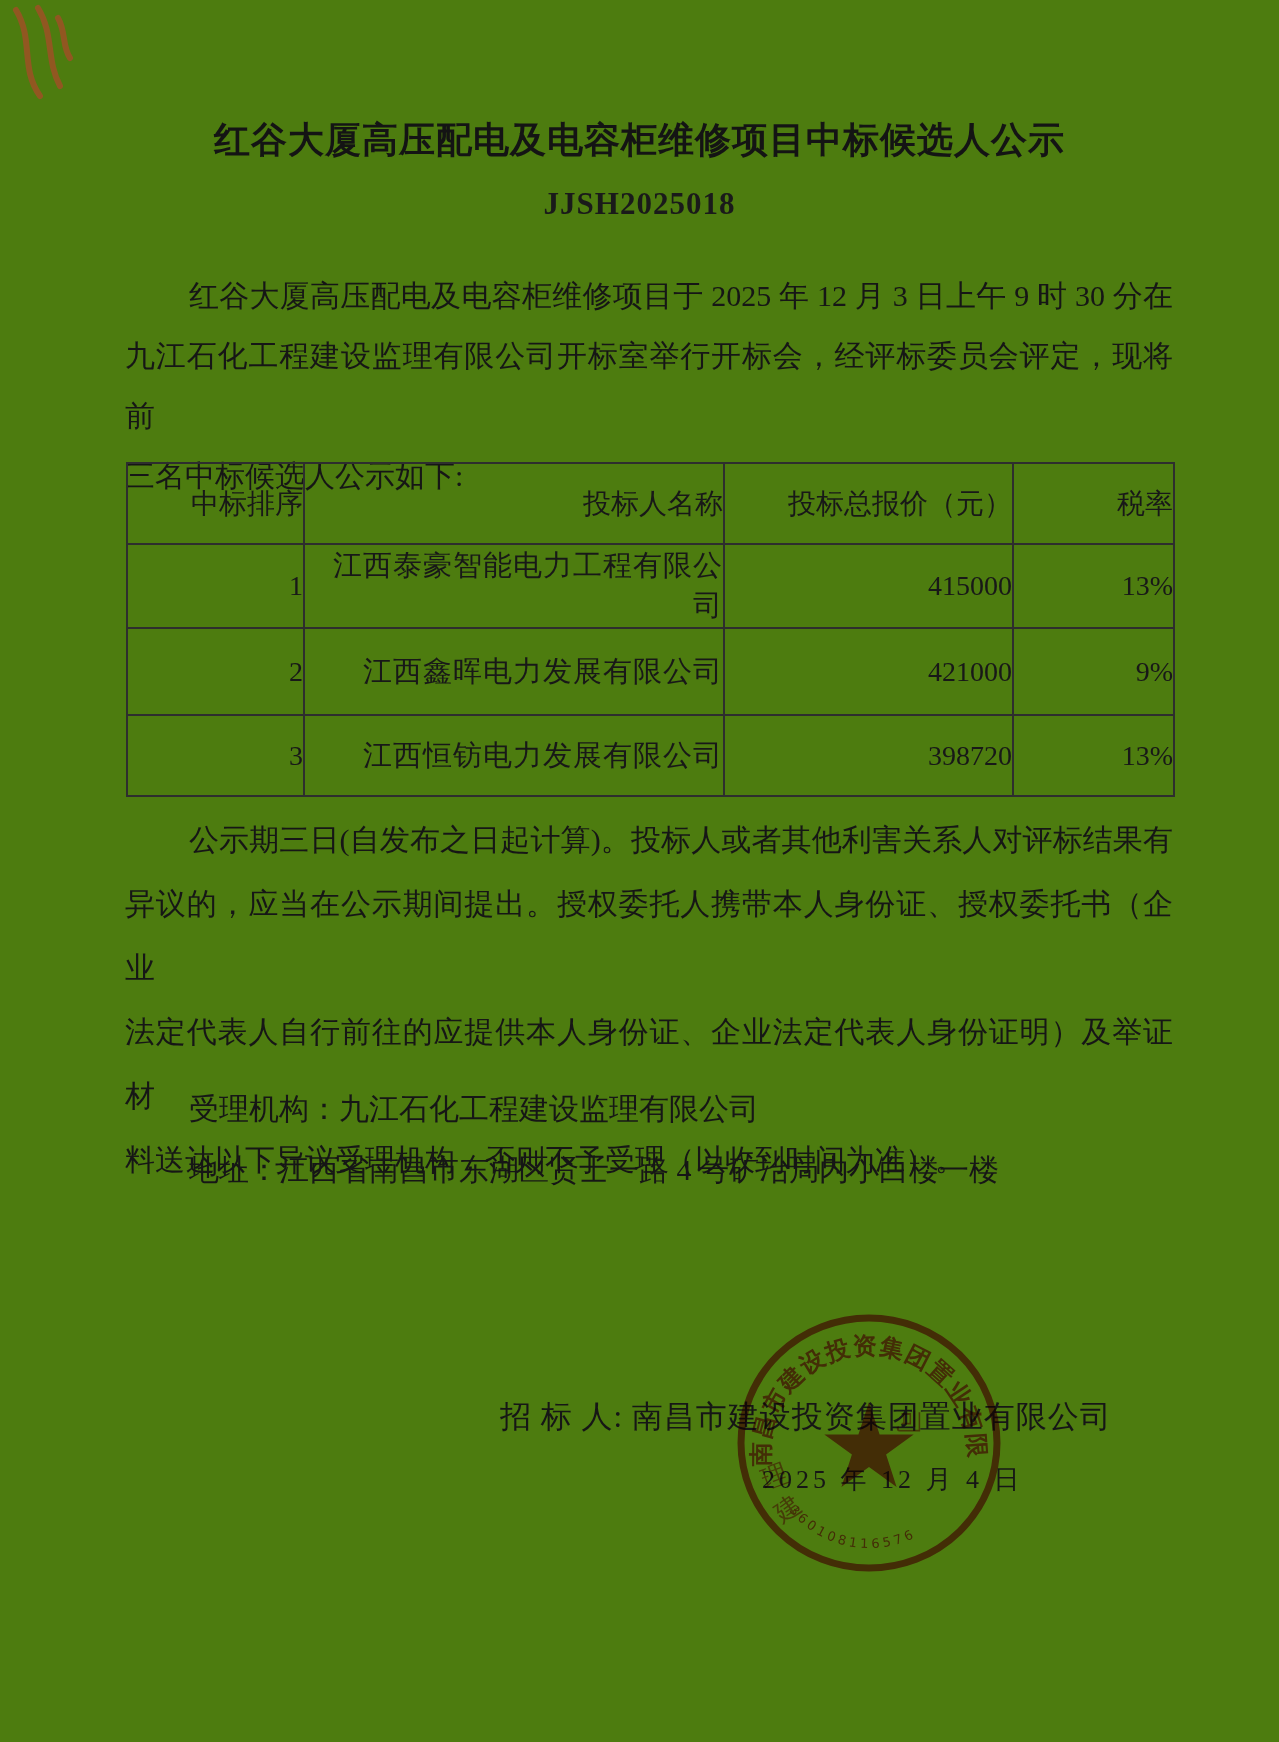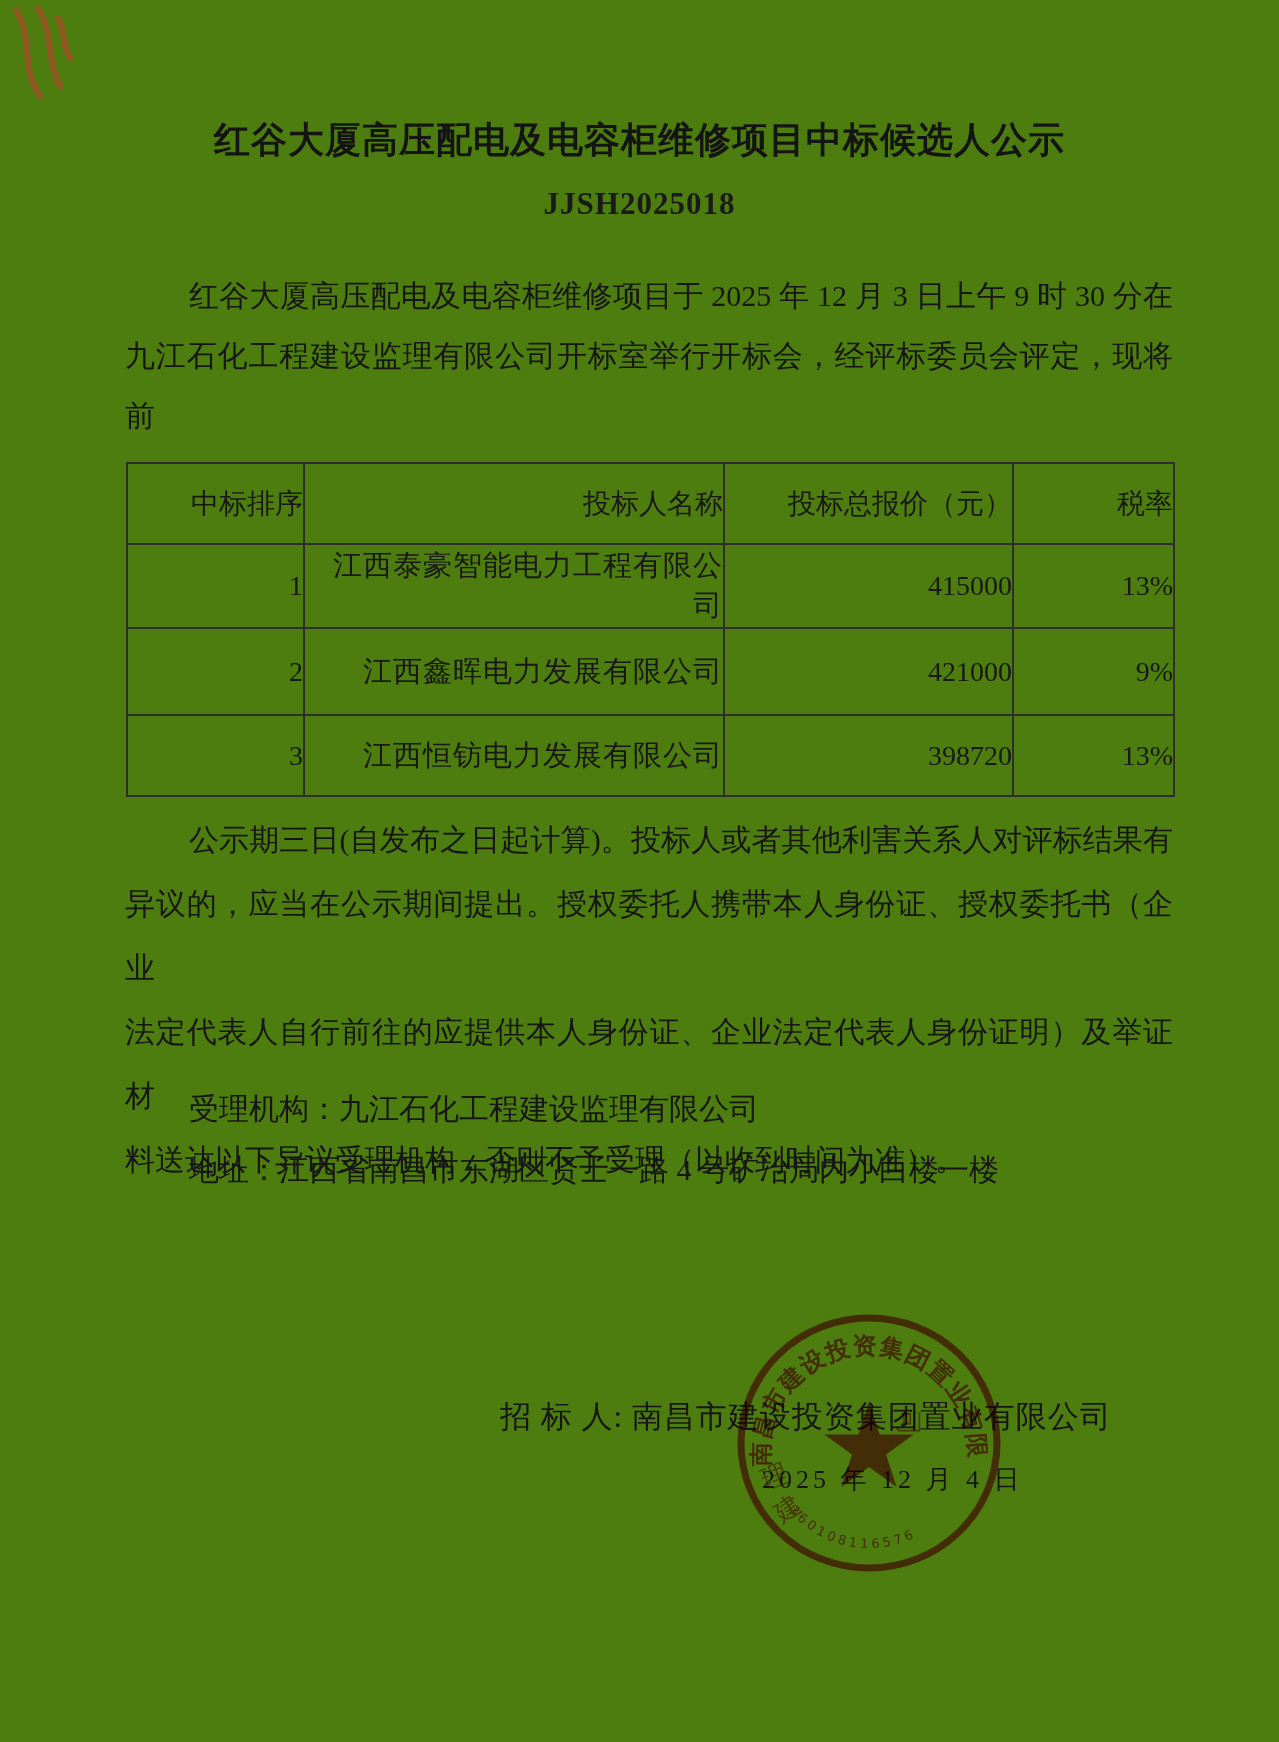--- a/index.html
+++ b/index.html
@@ -71,20 +71,21 @@
       <path d="M54 16 C 62 30, 58 44, 66 56"></path>
     </g>
   </svg>
 
   <div class="doc-title">红谷大厦高压配电及电容柜维修项目中标候选人公示</div>
   <div class="doc-code">JJSH2025018</div>
 
   <div class="body-col para" style="top:266px">
     <div class="line just indent">红谷大厦高压配电及电容柜维修项目于 2025 年 12 月 3 日上午 9 时 30 分在</div>
     <div class="line just">九江石化工程建设监理有限公司开标室举行开标会，经评标委员会评定，现将前</div>
+    <div class="line">三名中标候选人公示如下:</div>
   </div>
 
   <table class="bid-table">
     <colgroup>
       <col style="width:177px">
         <col style="width:420px">
         <col style="width:289px">
         <col style="width:161px">
     </colgroup>
     <tbody>

